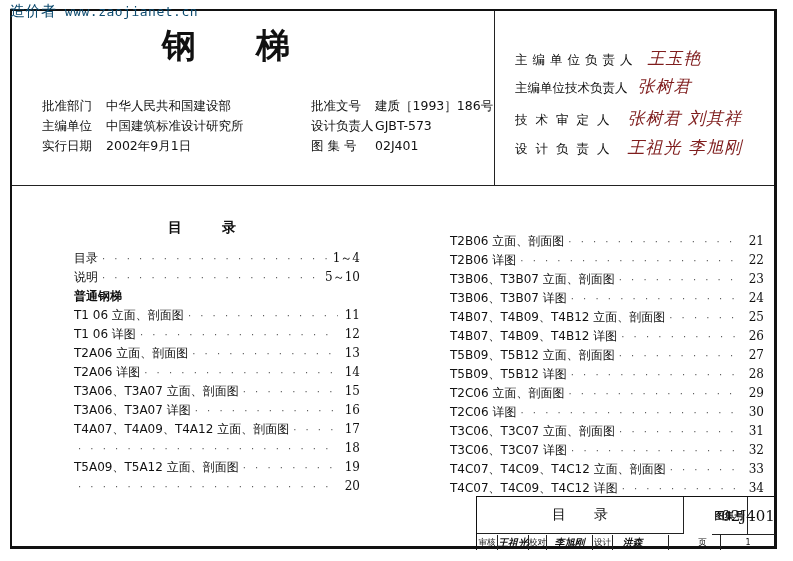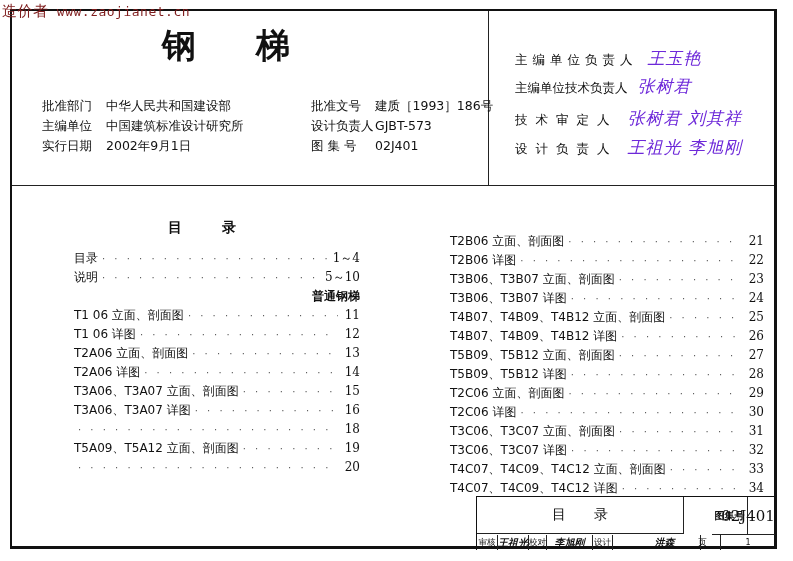--- a/index.html
+++ b/index.html
@@ -1,46 +1,46 @@
 <!DOCTYPE html>
 <html><head>
 <meta charset="utf-8">
 <style>
   html, body { margin:0; padding:0; }
   body { width:793px; height:561px; background:#ffffff; position:relative; overflow:hidden;
          font-family: "DejaVu Serif", "Liberation Serif", serif; color:#111; }
-  .watermark { position:absolute; left:2px; top:2px; font-size:13px; color:#7f1d1d; letter-spacing:0.5px;
+  .watermark { position:absolute; left:10px; top:2px; font-size:13px; color:#0c4a6e; letter-spacing:0.5px;
                font-family: "DejaVu Sans Mono", "Liberation Mono", monospace; z-index:3; white-space:nowrap; }
   .watermark .wm-cn { font-family: "DejaVu Sans", sans-serif; font-size:15px; }
   .frame { position:absolute; left:10px; top:9px; width:762px; height:535px; border:2px solid #111;
            border-right-width:3px; border-bottom-width:3px; box-sizing:content-box; }
   .header { position:absolute; left:0; top:0; width:762px; height:174px; border-bottom:1.5px solid #222; }
-  .header-left { position:absolute; left:0; top:0; width:476px; height:174px; border-right:1.2px solid #222; }
+  .header-left { position:absolute; left:0; top:0; width:476px; height:174px; border-right:1.2px solid #222;padding-left:6px; }
   .title { position:absolute; left:150px; top:12px; font-size:34px; font-weight:bold; letter-spacing:60px;
            font-family: "DejaVu Sans", sans-serif; }
   .meta { position:absolute; font-size:12.5px; line-height:20px; white-space:nowrap;
           font-family: "DejaVu Sans", sans-serif; }
   .meta .lbl { display:inline-block; width:60px; }
   .meta-left { left:30px; top:85px; }
   .meta-right { left:299px; top:85px; }
   .header-right { position:absolute; left:477px; top:0; width:285px; height:174px; }
   .resp { position:absolute; left:26px; font-size:12.5px; white-space:nowrap; font-family: "DejaVu Sans", sans-serif; }
-  .resp .sig { font-family: "DejaVu Serif", serif; font-style:italic; font-size:17px; margin-left:10px; color:#6d28d9; }
+  .resp .sig { font-family: "DejaVu Serif", serif; font-style:italic; font-size:17px; margin-left:10px; color:#7f1d1d; }
   .resp1 { top:36px; letter-spacing:5px; }
   .resp2 { top:64px; }
   .resp3 { top:96px; letter-spacing:8px; }
   .resp4 { top:125px; letter-spacing:8px; }
   .resp .sig { letter-spacing:1px; }
 
   .toc-title { position:absolute; left:156px; top:208px; font-size:14px; font-weight:bold; letter-spacing:40px;
                font-family: "DejaVu Sans", sans-serif; }
   .toc { position:absolute; font-size:12px; font-family: "DejaVu Sans", sans-serif; }
   .toc-left { left:62px; top:238px; width:286px; }
   .toc-right { left:438px; top:221px; width:314px; }
-  .toc-row { display:flex; align-items:baseline; height:19px; line-height:19px; white-space:nowrap;justify-content:flex-end; }
+  .toc-row { display:flex; align-items:baseline; height:19px; line-height:19px; white-space:nowrap; }
   .toc-row .t { flex:none; }
   .toc-row .dots { flex:1; overflow:hidden; margin:0 4px; color:#555; letter-spacing:3px; font-size:10px; }
   .toc-row .dots::before { content:"· · · · · · · · · · · · · · · · · · · · · · · · · · · · · · · · · · · · · · · · · · · · · · · · · · ·"; }
   .toc-row .p { flex:none; min-width:18px; text-align:right; font-family:"DejaVu Serif", serif; }
   .toc-row.section .t { font-weight:bold; }
 
   .titleblock { position:absolute; left:464px; top:485px; width:298px; height:53px; border-left:1.5px solid #111;
                 border-top:1.5px solid #111; font-family: "DejaVu Sans", sans-serif; }
   .tb-name { position:absolute; left:0; top:0; width:207px; height:37px; border-right:1px solid #222;
              border-bottom:1px solid #222; display:flex; align-items:center; justify-content:center;
@@ -129,20 +129,25 @@
         <span class="t">T3A06、T3A07 立面、剖面图</span>
         <span class="dots"></span>
         <span class="p">15</span>
       </div>
     <div class="toc-row">
         <span class="t">T3A06、T3A07 详图</span>
         <span class="dots"></span>
         <span class="p">16</span>
       </div>
     <div class="toc-row">
+        <span class="t">T4A07、T4A09、T4A12 立面、剖面图</span>
+        <span class="dots"></span>
+        <span class="p">17</span>
+      </div>
+    <div class="toc-row">
         <span class="dots"></span>
         <span class="p">18</span>
       </div>
     <div class="toc-row">
         <span class="t">T5A09、T5A12 立面、剖面图</span>
         <span class="dots"></span>
         <span class="p">19</span>
       </div>
     <div class="toc-row">
         <span class="dots"></span>
@@ -226,17 +231,17 @@
   <div class="titleblock">
     <div class="tb-name">目录</div>
     <div class="tb-atlas-lbl">图集号</div>
     <div class="tb-atlas-val">02J401</div>
 
     <div class="tb-cell" style="left:0;width:20px;">审核</div>
     <div class="tb-cell sig" style="left:21px;width:30px;">王祖光</div>
     <div class="tb-cell" style="left:52px;width:17px;">校对</div>
     <div class="tb-cell sig" style="left:70px;width:45px;">李旭刚</div>
     <div class="tb-cell" style="left:116px;width:19px;">设计</div>
-    <div class="tb-cell sig" style="left:152px;width:71px;font-style:italic;">洪森</div>
+    <div class="tb-cell sig" style="left:120px;width:71px;font-style:italic;">洪森</div>
     <div class="tb-cell" style="left:208px;width:35px;">页</div>
     <div class="tb-page-val">1</div>
   </div>
 </div>
 
 </body></html>

